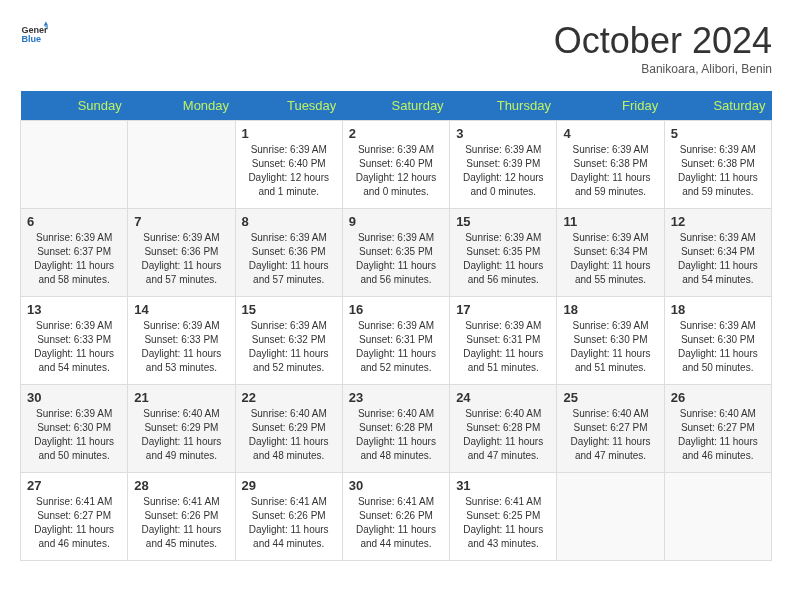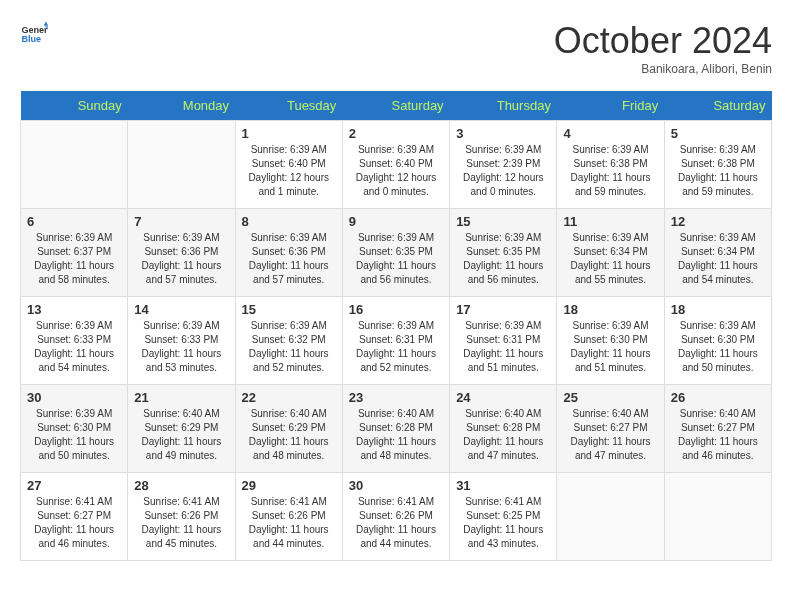--- a/index.html
+++ b/index.html
@@ -126,21 +126,21 @@
           <div class="cell-info">
             <div>Sunrise: 6:39 AM</div>
             <div>Sunset: 6:40 PM</div>
             <div>Daylight: 12 hours and 0 minutes.</div>
           </div>
         </td>
         <td>
           <div class="day-number">3</div>
           <div class="cell-info">
             <div>Sunrise: 6:39 AM</div>
-            <div>Sunset: 2:39 PM</div>
+            <div>Sunset: 6:39 PM</div>
             <div>Daylight: 12 hours and 0 minutes.</div>
           </div>
         </td>
         <td>
           <div class="day-number">4</div>
           <div class="cell-info">
             <div>Sunrise: 6:39 AM</div>
             <div>Sunset: 6:38 PM</div>
             <div>Daylight: 11 hours and 59 minutes.</div>
           </div>

